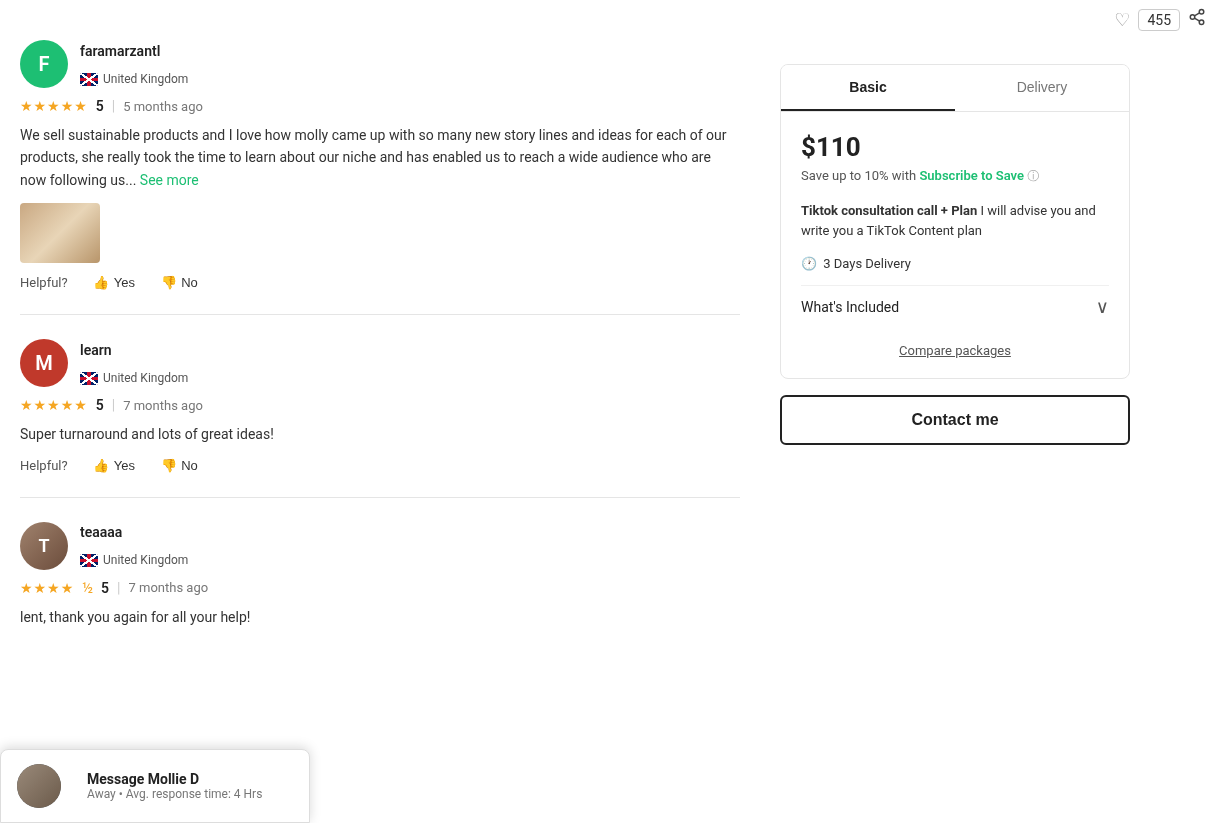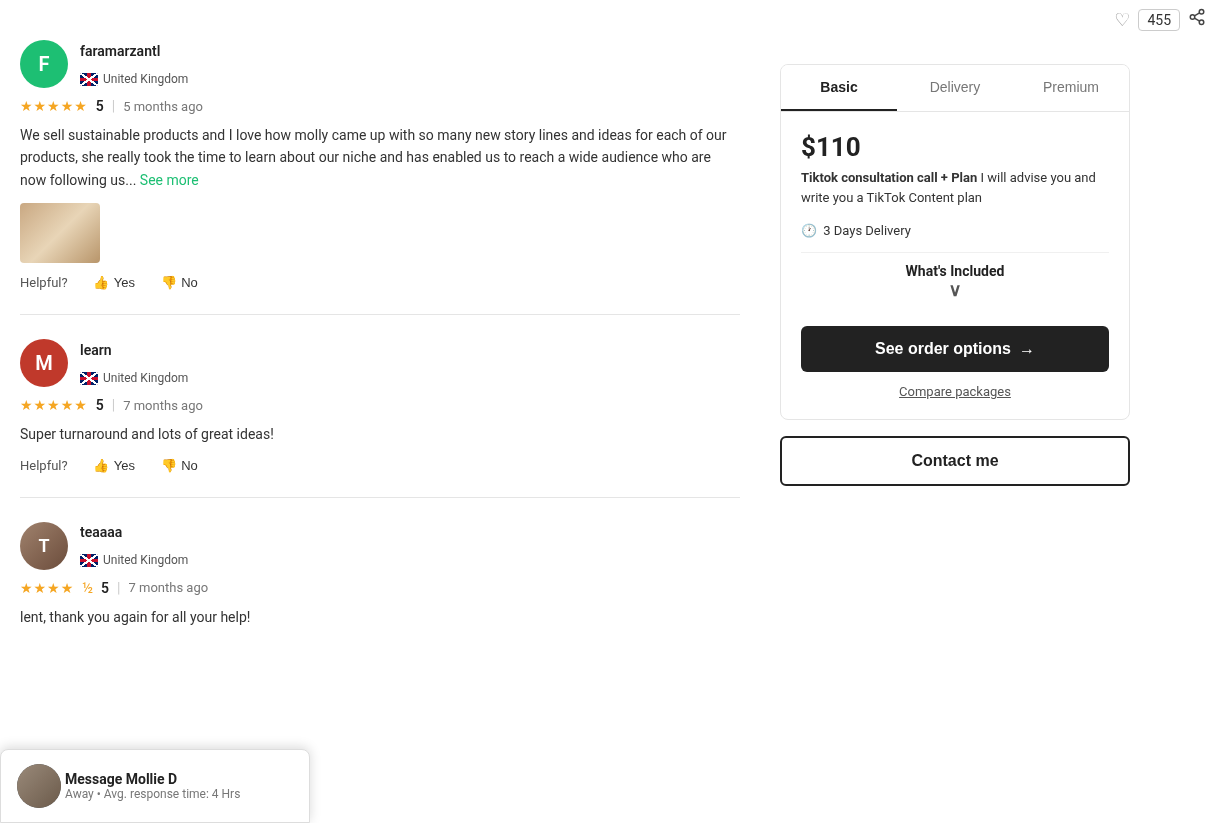--- a/index.html
+++ b/index.html
@@ -199,27 +199,26 @@
       gap: 6px;
       font-size: 13px;
       color: #333;
       margin-bottom: 14px;
     }
     .whats-included-row {
       display: flex;
       justify-content: space-between;
       align-items: center;
       font-size: 14px;
-      font-weight: 700;
+      font-weight: 400;
       color: #222;
       cursor: pointer;
       padding: 10px 0;
       border-top: 1px solid #f0f0f0;
       margin-bottom: 16px;
-      flex-direction: column;
     }
     .order-btn {
       width: 100%;
       padding: 14px;
       background: #222;
       color: #fff;
       border: none;
       border-radius: 6px;
       font-size: 16px;
       font-weight: 600;
@@ -270,21 +269,21 @@
       width: 44px;
       height: 44px;
       border-radius: 50%;
       overflow: hidden;
       background: #555;
       flex-shrink: 0;
     }
     .popup-header {
       display: flex;
       align-items: center;
-      gap: 4px;
+      gap: 26px;
     }
     .popup-info { flex: 1; }
     .popup-name { font-weight: 700; font-size: 14px; color: #222; }
     .popup-status { font-size: 12px; color: #777; }
   </style>
 </head>
 <body>
 
 <div class="page-container">
 
@@ -398,42 +397,42 @@
     </div>
 
   </div>
 
   <div class="package-column" style="padding-top:16px;margin-top:40px;">
     <div class="package-panel">
 
       <div class="tabs-row">
         <button class="tab active">Basic</button>
         <button class="tab">Delivery</button>
-        <button class="tab">Premium</button>
       </div>
 
       <div class="package-body">
         <div class="price-row">
           <span class="price">$110</span>
+        </div>
+        <div class="save-row">
+          <span>Save up to 10% with</span>
+          <a class="subscribe-link"> Subscribe to Save</a>
+          <span class="info-icon">ⓘ</span>
         </div>
         <p class="package-desc">
           <strong>Tiktok consultation call + Plan</strong><span> I will advise you and write you a TikTok Content plan</span>
         </p>
         <div class="delivery-row">
           <span>🕐</span>
           <span>3 Days Delivery</span>
         </div>
         <div class="whats-included-row">
           <span>What's Included</span>
           <span style="font-size:18px;color:#555;">∨</span>
         </div>
-        <button class="order-btn">
-          <span>See order options</span>
-          <span>→</span>
-        </button>
         <a class="compare-link" href="#">
           <span>Compare packages</span>
         </a>
       </div>
     </div>
 
     <div class="contact-panel">
       <button class="contact-btn">Contact me</button>
     </div>
   </div>

